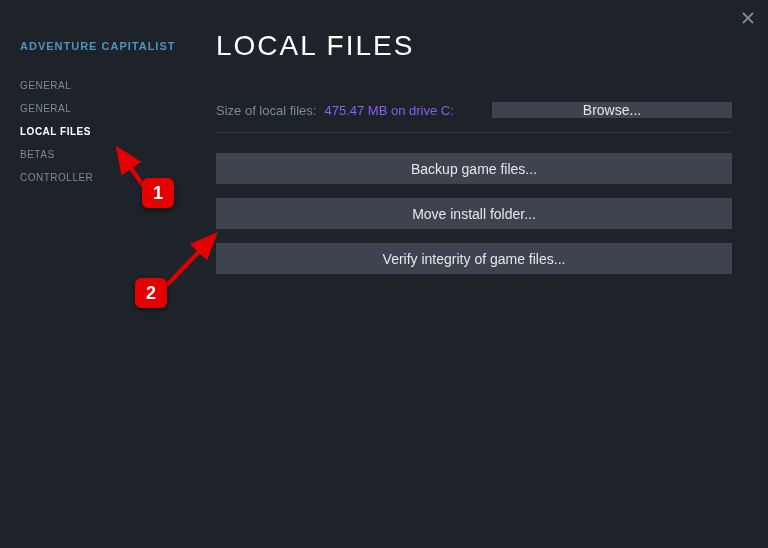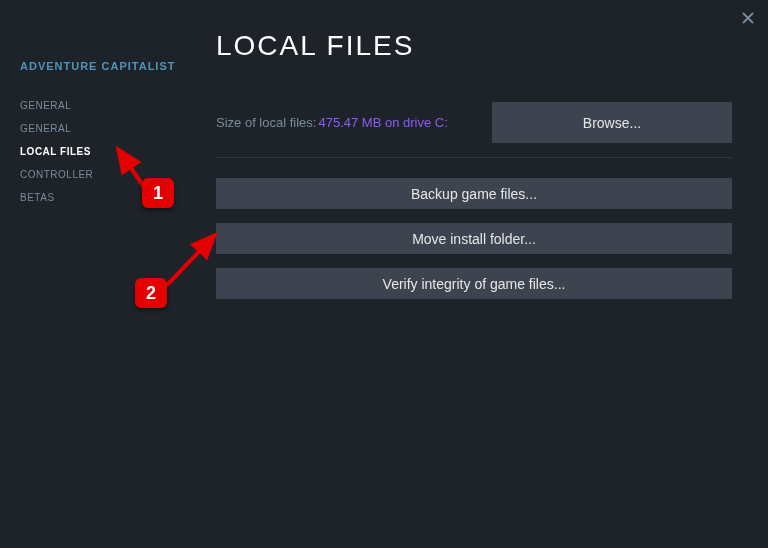--- a/index.html
+++ b/index.html
@@ -10,21 +10,21 @@
     color: #c6d4df;
     position: relative;
   }
   .window {
     display: flex;
     width: 100%;
     height: 100%;
   }
   .sidebar {
     width: 200px;
-    padding: 60px 20px 20px 20px;
+    padding: 40px 20px 20px 20px;
     background: #1e2329;
   }
   .app-title {
     color: #4f94bc;
     font-size: 11px;
     letter-spacing: 1px;
     font-weight: 600;
     margin-bottom: 22px;
   }
   .nav-item {
@@ -51,30 +51,30 @@
     margin-bottom: 40px;
   }
   .row-size {
     display: flex;
     align-items: center;
     margin-bottom: 12px;
   }
   .size-label {
     color: #7a8b99;
     font-size: 13px;
-    margin-right: 2px;
+    margin-right: 8px;
   }
   .size-value {
     color: #8b5cf6;
     font-size: 13px;
   }
   .browse-btn {
     margin-left: auto;
     width: 240px;
-    height: 41px;
+    height: 16px;
     background: #3d4450;
     color: #e6e6e6;
     font-size: 14px;
     border: none;
     cursor: pointer;
     display: flex;
     align-items: center;
     justify-content: center;
   }
   .divider {
@@ -131,22 +131,22 @@
 </style>
 </head>
 <body>
 
 <div class="window">
   <div class="sidebar">
     <div class="app-title">ADVENTURE CAPITALIST</div>
     <div class="nav-item">GENERAL</div>
     <div class="nav-item">GENERAL</div>
     <div class="nav-item active">LOCAL FILES</div>
+    <div class="nav-item">BETAS</div>
     <div class="nav-item">CONTROLLER</div>
-    <div class="nav-item">BETAS</div>
   </div>
 
   <div class="main">
     <div class="page-title">LOCAL FILES</div>
 
     <div class="row-size">
       <span class="size-label">Size of local files:</span>
       <span class="size-value">475.47 MB on drive C:</span>
       <button class="browse-btn">Browse...</button>
     </div>

